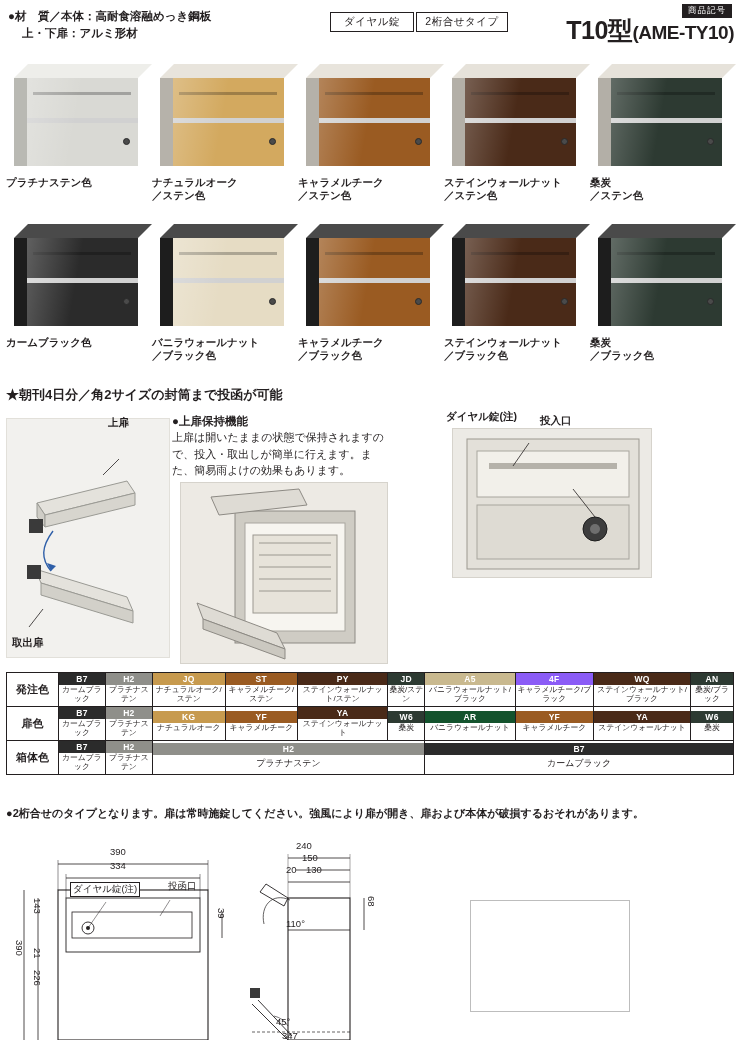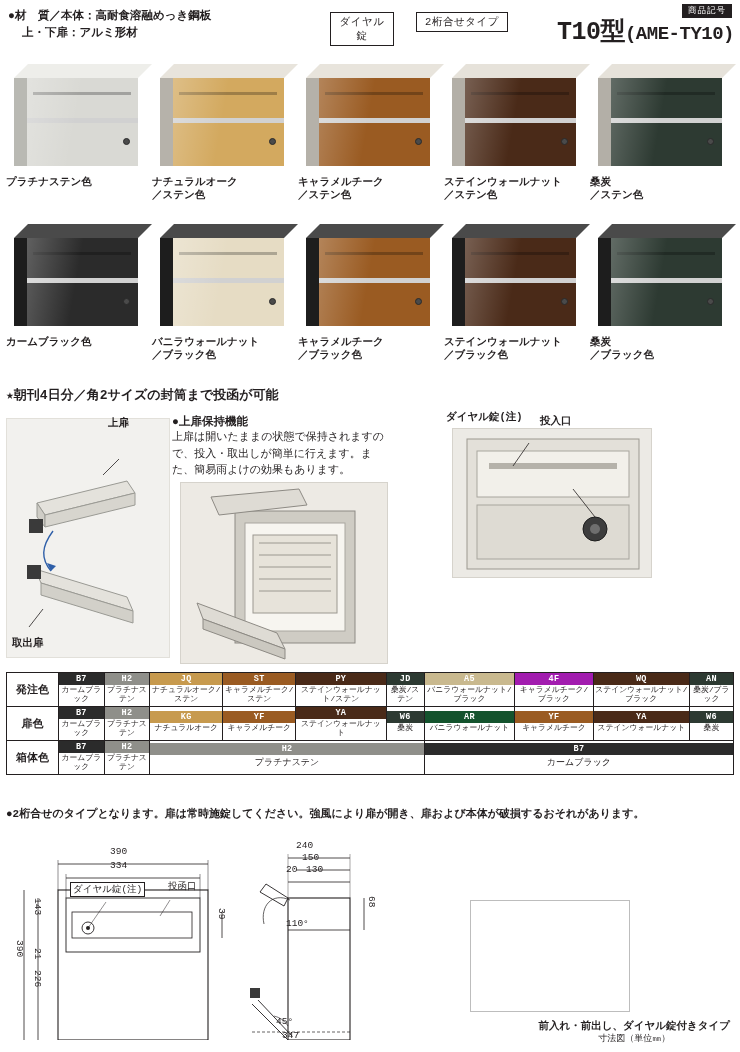--- a/index.html
+++ b/index.html
@@ -6,30 +6,30 @@
   html, body { margin:0; padding:0; }
   body {
     width:740px; height:1052px;
     background:#ffffff;
     font-family:"Liberation Sans", sans-serif;
     color:#231f20;
     font-size:11px;
     position:relative;
     overflow:hidden;
   }
-  .page { position:relative; width:740px; height:1052px;font-family:Liberation Mono, monospace; }
+  .page { position:relative; width:740px; height:1052px; }
 
   
   .header { position:absolute; left:0; top:0; width:740px; height:52px; }
   .spec { position:absolute; left:8px; top:8px; font-size:11.5px; line-height:1.45; font-weight:bold; }
   .spec-l2 { padding-left:14px; }
 
   .tagbox { position:absolute; top:12px; border:1px solid #231f20; background:#fff;
             font-size:10.5px; text-align:center; padding:2px 6px; letter-spacing:0.5px; }
-  .tag1 { left:330px; width:64px; }
+  .tag1 { left:330px; width:84px; }
   .tag2 { left:416px; width:92px; }
 
   .model-code { position:absolute; right:8px; top:4px; background:#231f20; color:#fff;
                 font-size:8.5px; padding:1px 6px; letter-spacing:1px; }
   .model-title { position:absolute; right:6px; top:14px; font-size:25px; font-weight:bold; letter-spacing:-0.5px; }
   .model-title .small { font-size:19px; }
 
   
   .grid { position:absolute; left:0; width:740px; }
   .row1 { top:60px; }
@@ -386,21 +386,21 @@
             </td>
         <td class="ccell">
               <span class="chip" style="background:#2d3a32">JD</span>
               <span class="cname">桑炭/ステン</span>
             </td>
         <td class="ccell">
               <span class="chip" style="background:#c9b98f">A5</span>
               <span class="cname">バニラウォールナット/ブラック</span>
             </td>
         <td class="ccell">
-              <span class="chip" style="background:#a21caf">4F</span>
+              <span class="chip" style="background:#8b5cf6">4F</span>
               <span class="cname">キャラメルチーク/ブラック</span>
             </td>
         <td class="ccell">
               <span class="chip" style="background:#4a2a18">WQ</span>
               <span class="cname">ステインウォールナット/ブラック</span>
             </td>
         <td class="ccell">
               <span class="chip" style="background:#2d3a32">AN</span>
               <span class="cname">桑炭/ブラック</span>
             </td>
@@ -541,19 +541,15 @@
     <div class="dimtxt" style="left:302px; top:16px;">150</div>
     <div class="dimtxt" style="left:306px; top:28px;">130</div>
     <div class="dimtxt" style="left:286px; top:28px;">20</div>
     <div class="dimtxt v" style="left:366px; top:60px;">68</div>
     <div class="dimtxt" style="left:286px; top:82px;">110°</div>
     <div class="dimtxt" style="left:276px; top:180px;">45°</div>
     <div class="dimtxt" style="left:282px; top:194px;">347</div>
 
     <div class="box" style="left:470px; top:64px; width:160px; height:112px; border-color:#bdbdbd;"></div>
 
-    <div class="footnote">
-      <div>前入れ・前出し、ダイヤル錠付きタイプ</div>
-      <div class="sub">寸法図（単位㎜）</div>
-    </div>
   </div>
 
 </div>
 
 </body></html>

